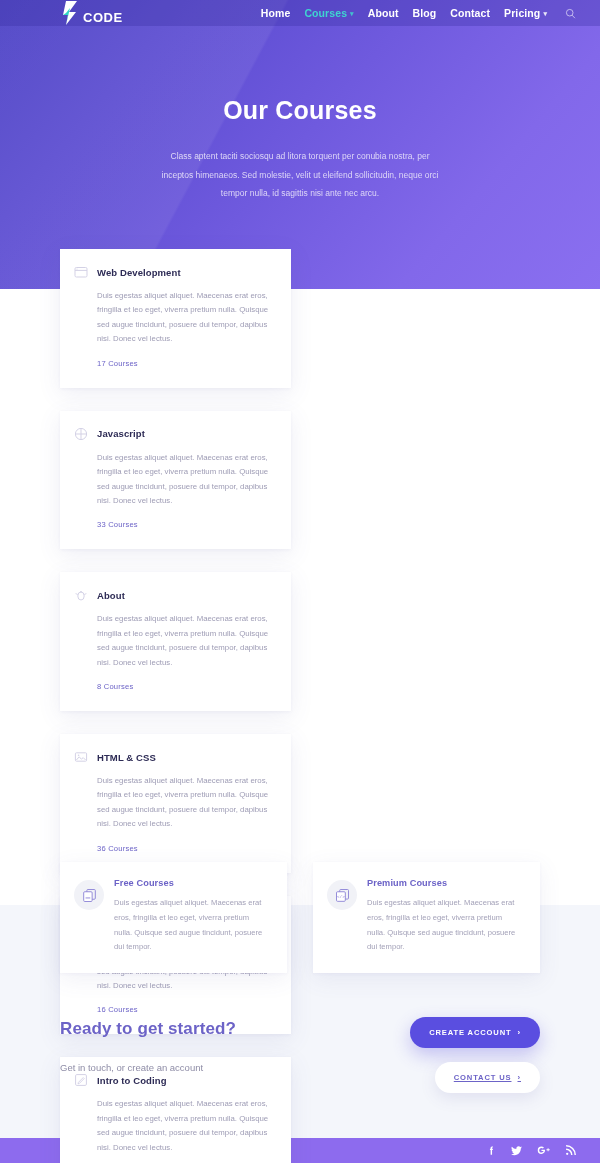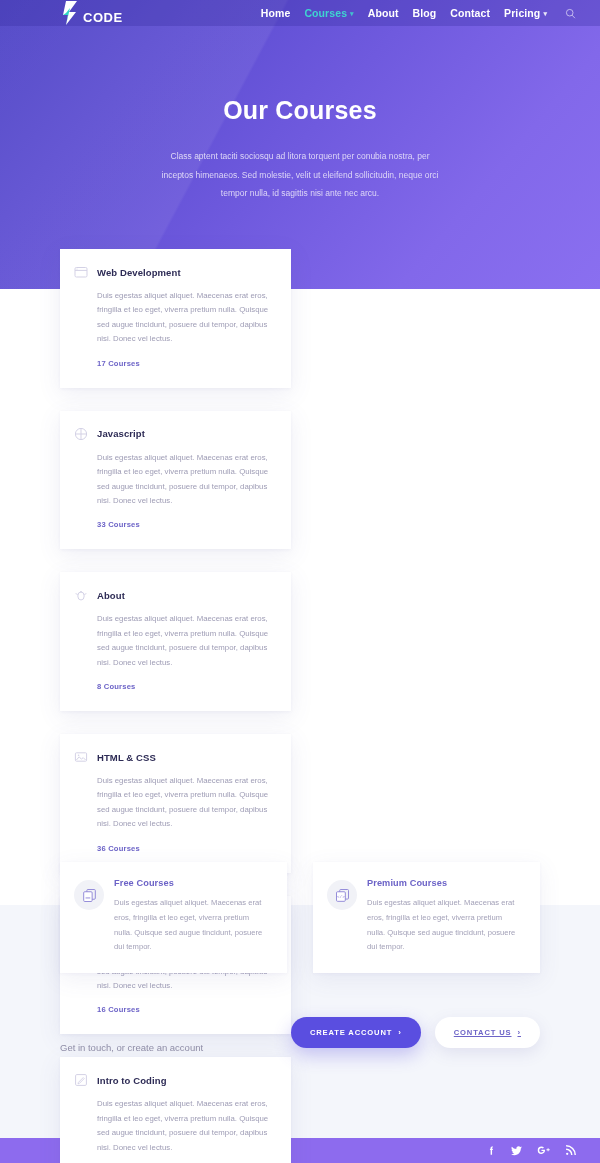--- a/index.html
+++ b/index.html
@@ -71,21 +71,21 @@
     width: 231px; background: #ffffff;
     box-shadow: 0 6px 22px rgba(90,85,160,0.10), 0 1px 3px rgba(90,85,160,0.06);
     padding: 16px 20px 20px 14px;
   }
   .card-head { display: flex; align-items: center; gap: 9px; margin-bottom: 10px; }
   .card-icon { width: 14px; height: 14px; flex: 0 0 14px; opacity: .62; }
   .card-title { font-size: 9.5px; font-weight: 700; color: #2d2b55; letter-spacing: .1px; }
   .card-body {
     font-size: 7.8px; line-height: 1.85; color: #9e9cb5; padding-left: 23px; margin-bottom: 12px;
   }
-  .card-count { font-size: 7.6px; font-weight: 700; color: #6c63c7; padding-left: 23px; letter-spacing: .2px; }
+  .card-count { font-size: 7.6px; font-weight: 400; color: #6c63c7; padding-left: 23px; letter-spacing: .2px; }
 
   
   .features {
     position: absolute; top: 862px; left: 0; width: 600px;
     padding: 0 60px; display: flex; column-gap: 26px; z-index: 3;
   }
   .fcard {
     width: 231px; background: #ffffff; padding: 16px 18px 18px 14px;
     display: flex; gap: 10px;
     box-shadow: 0 6px 22px rgba(90,85,160,0.09), 0 1px 3px rgba(90,85,160,0.05);
@@ -100,21 +100,21 @@
   .fcard-body { font-size: 7.6px; line-height: 1.95; color: #a3a1b8; }
 
   
   .cta {
     position: absolute; top: 1005px; left: 0; width: 600px; height: 90px;
     padding: 0 60px; display: flex; align-items: flex-start; z-index: 3;
   }
   .cta-left { padding-top: 14px; }
   .cta-title { font-size: 17px; font-weight: 700; color: #6c63c7; letter-spacing: .1px; }
   .cta-sub { margin-top: 23px; font-size: 9.5px; color: #8e8ca6; }
-  .cta-right { margin-left: auto; display: flex; align-items: flex-end; gap: 14px; padding-top: 12px; }
+  .cta-right { margin-left: auto; display: flex; align-items: flex-end; gap: 14px; padding-top: 12px; flex-direction: column; }
   .btn {
     border-radius: 40px; font-size: 7.6px; font-weight: 700; letter-spacing: .85px;
     display: inline-flex; align-items: center; gap: 6px; white-space: nowrap;
   }
   .btn-primary {
     background: #5a4ee0; color: #ffffff; padding: 11px 19px;
     box-shadow: 0 7px 18px rgba(90,78,224,0.32);
   }
   .btn-ghost {
     background: #ffffff; color: #6c63c7; padding: 11px 19px;
@@ -306,20 +306,21 @@
       </span>
       <div>
         <h3 class="fcard-title">Premium Courses</h3>
         <p class="fcard-body">Duis egestas aliquet aliquet. Maecenas erat eros, fringilla et leo eget, viverra pretium nulla. Quisque sed augue tincidunt, posuere dui tempor.</p>
       </div>
     </article>
   </section>
 
   <section class="cta">
     <div class="cta-left">
+      <h2 class="cta-title">Ready to get started?</h2>
       <p class="cta-sub">Get in touch, or create an account</p>
     </div>
     <div class="cta-right">
       <a class="btn btn-primary">
         <span>CREATE ACCOUNT</span>
         <span class="arw">›</span>
       </a>
       <a class="btn btn-ghost">
         <span>CONTACT US</span>
         <span class="arw">›</span>

